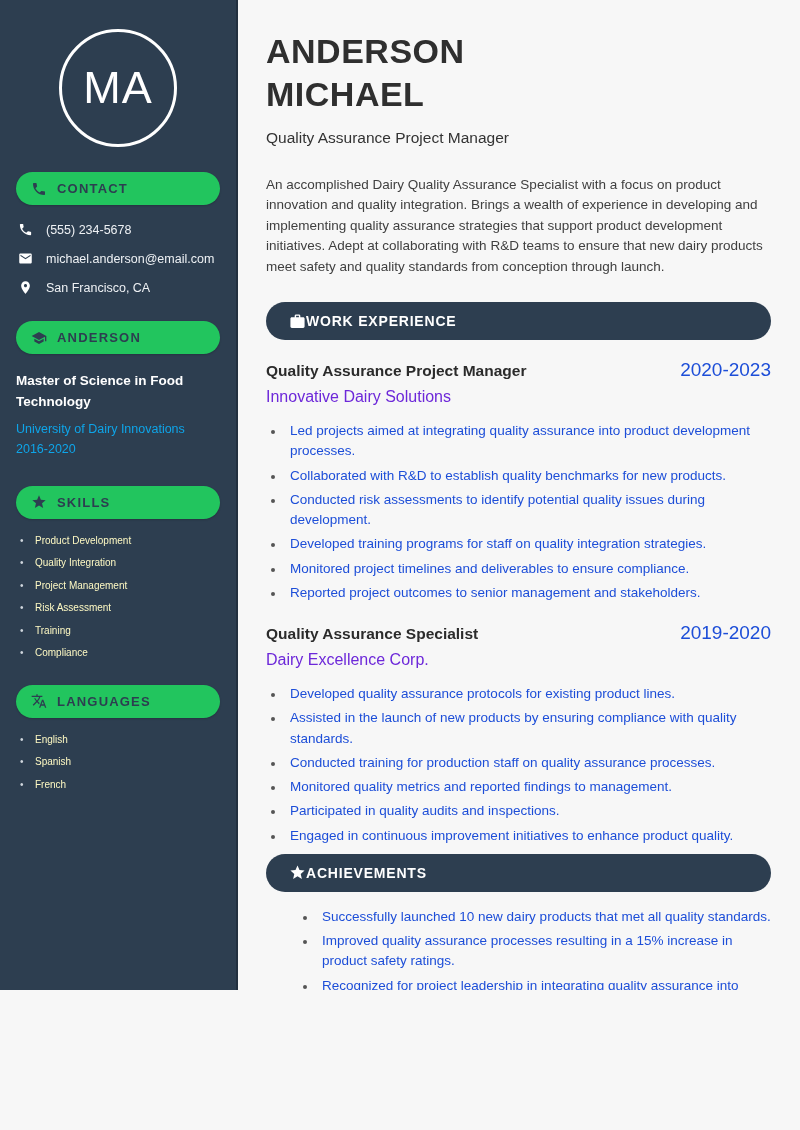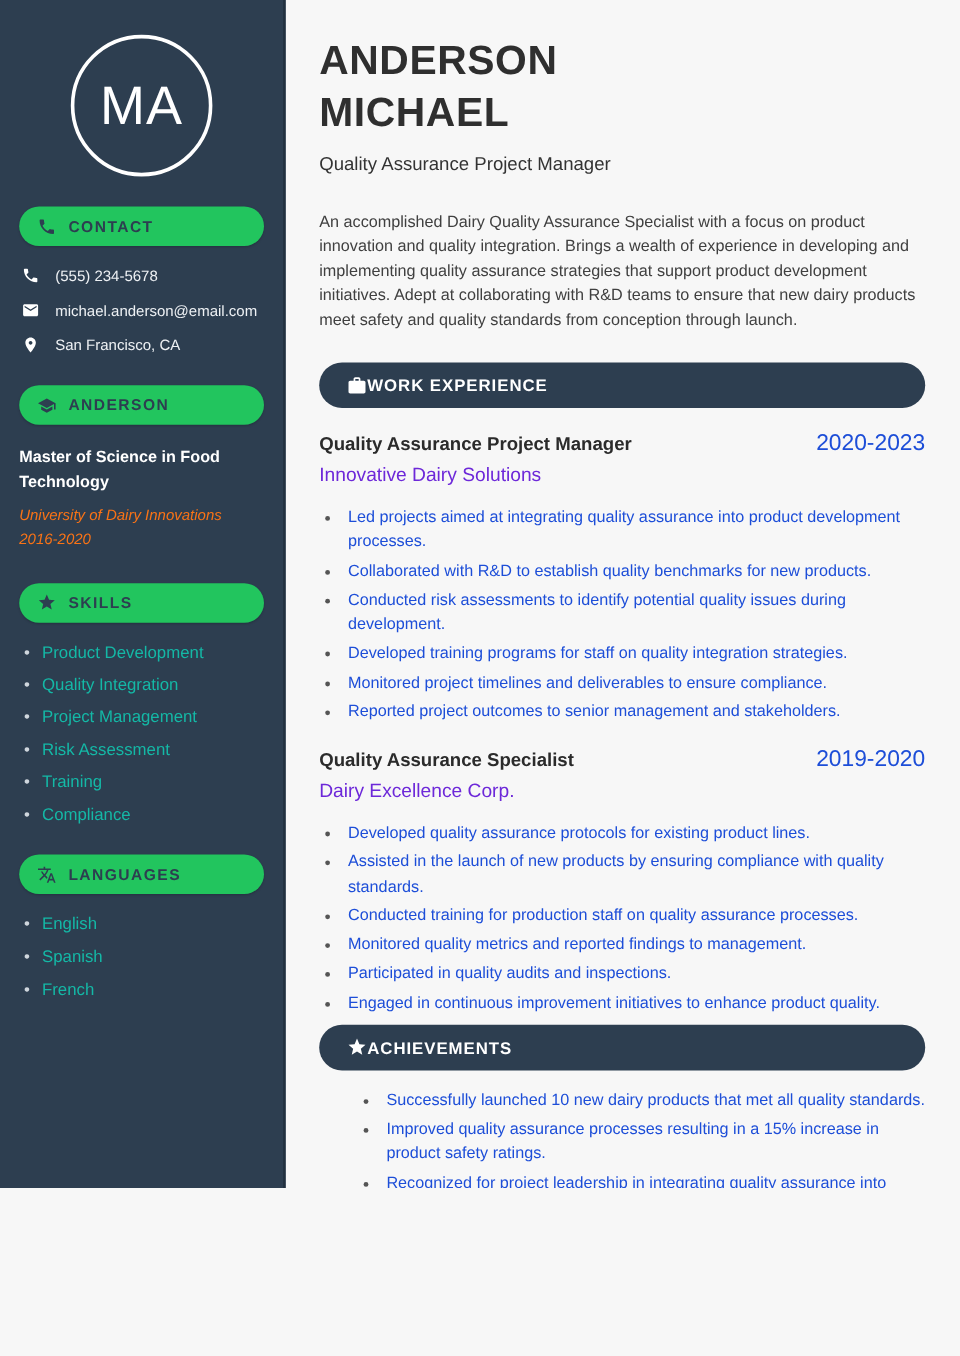--- a/index.html
+++ b/index.html
@@ -70,30 +70,29 @@
   .edu-degree {
     font-size: 13.5px;
     font-weight: bold;
     color: #ffffff;
     line-height: 1.55;
     margin-bottom: 6px;
     margin-top: 16px;
   }
   .edu-school, .edu-years {
     font-size: 12.5px;
-    color: #f97316;
+    color: #0ea5e9;
     line-height: 1.6;
-    font-style: italic;
   }
   .side-list { margin: 16px 16px 26px 20px; list-style: none; }
   .side-list li {
     position: relative;
     padding-left: 15px;
-    font-size: 14px;
-    color: #14b8a6;
+    font-size: 10px;
+    color: #fef9c3;
     margin-bottom: 11px;
     line-height: 1.15;
   }
   .side-list li::before {
     content: "•";
     position: absolute;
     left: 0;
     color: #cfd6dd;
   }
 

